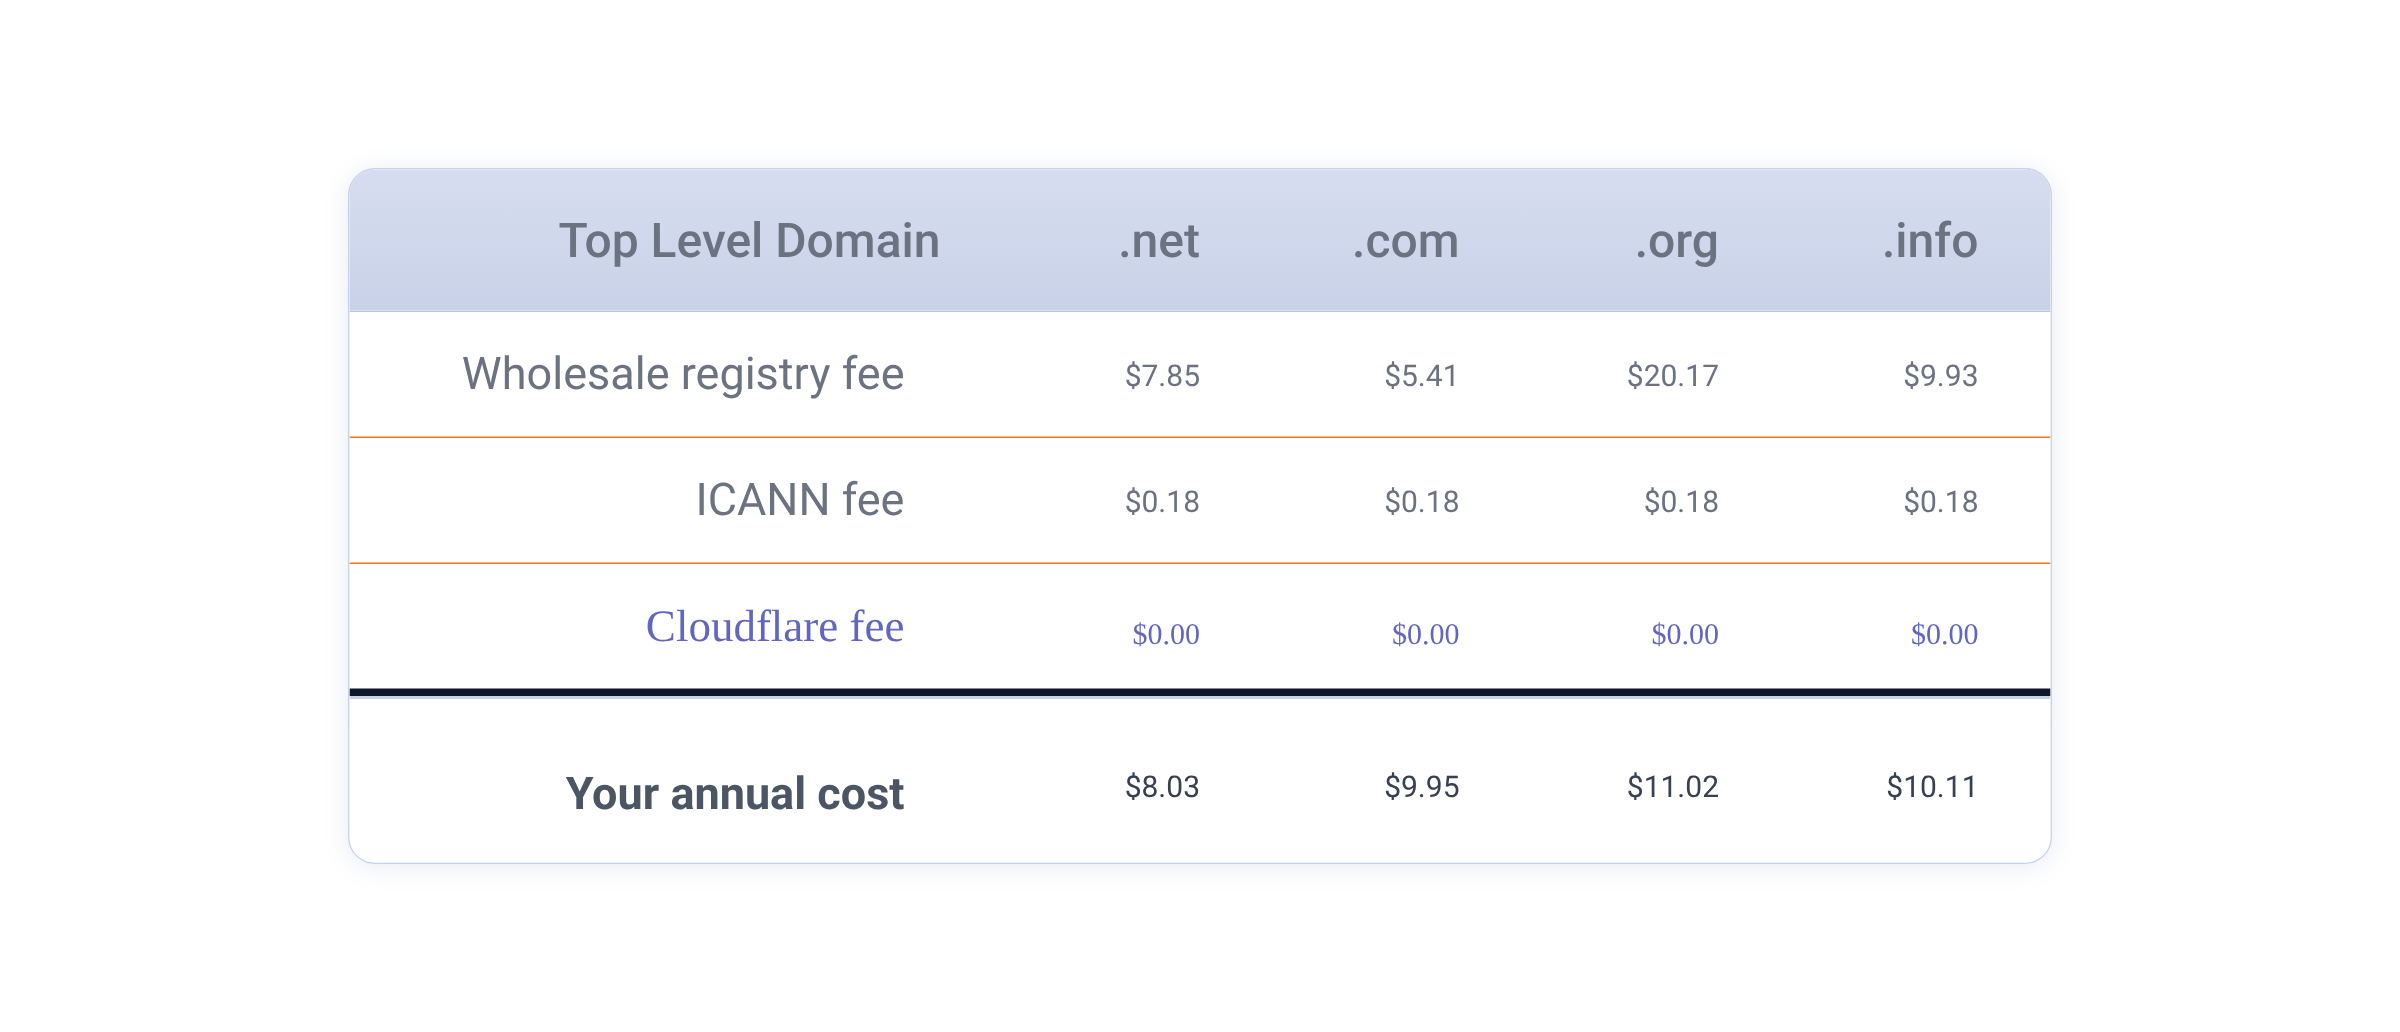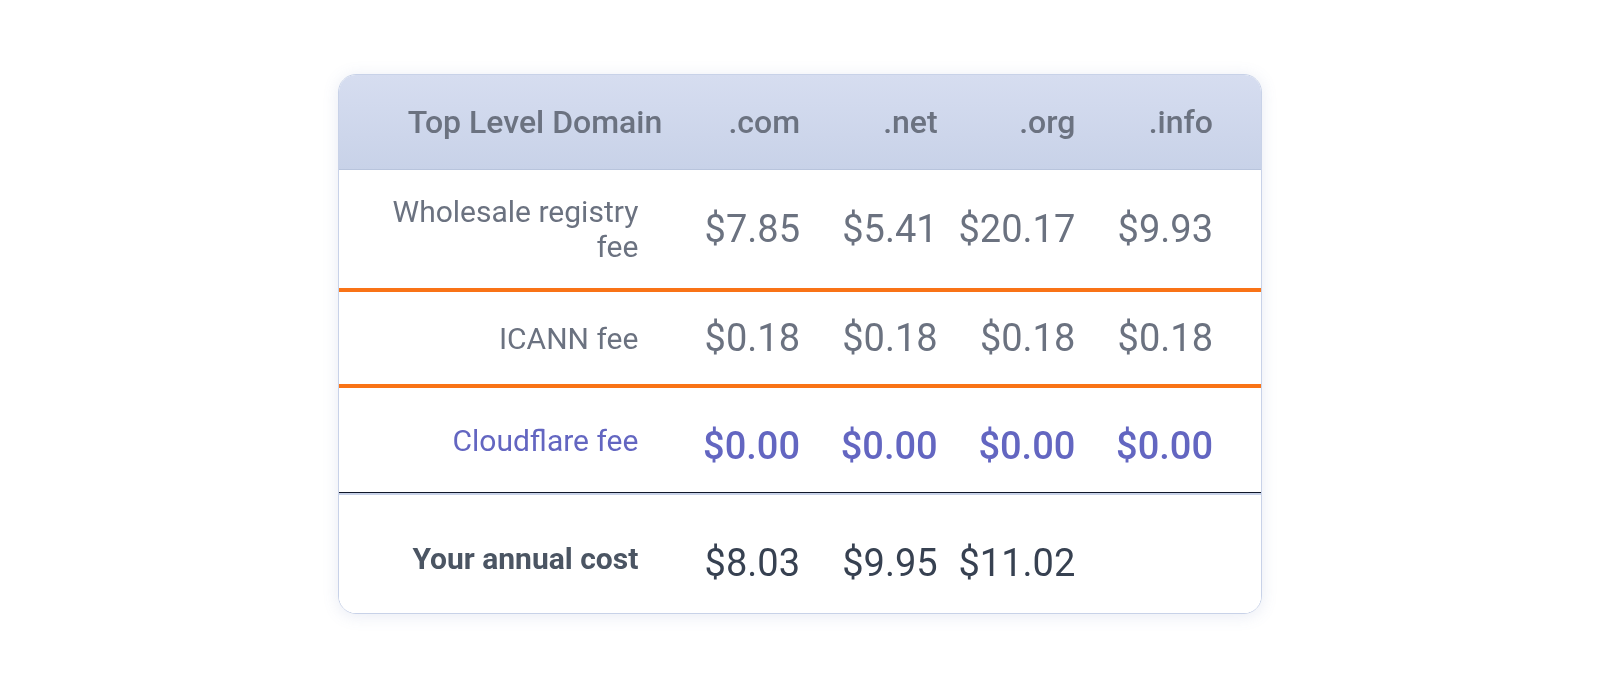--- a/index.html
+++ b/index.html
@@ -12,21 +12,21 @@
       width: 1600px;
       height: 688px;
       display: flex;
       align-items: center;
       justify-content: center;
       background: #ffffff;
       font-family: -apple-system, BlinkMacSystemFont, 'Segoe UI', Roboto, sans-serif;
     }
 
     .table-container {
-      width: 924px;
+      width: 1136px;
       border-radius: 18px;
       overflow: hidden;
       box-shadow: 0 2px 16px rgba(100, 120, 180, 0.15);
       border: 1.5px solid #c8d2e8;
     }
 
     .table-header {
       background: linear-gradient(180deg, #d6ddf0 0%, #c8d2e8 100%);
       display: grid;
       grid-template-columns: 2fr 1fr 1fr 1fr 1fr;
@@ -51,25 +51,26 @@
     }
 
     .table-row {
       display: grid;
       grid-template-columns: 2fr 1fr 1fr 1fr 1fr;
       padding: 24px 48px;
       align-items: center;
     }
 
     .table-row:not(:last-child) {
-      border-bottom: 4px solid #f97316;
+      border-bottom: 1px solid #f97316;
     }
 
     .table-row.cloudflare-row {
-      border-bottom: 1px solid #0f172a;
+      border-bottom: 5px solid #0f172a;
+      font-family: Liberation Serif, serif;
     }
 
     .divider-row {
       height: 2px;
       background: #c8d2e8;
     }
 
     .table-footer-row {
       display: grid;
       grid-template-columns: 2fr 1fr 1fr 1fr 1fr;
@@ -90,21 +91,21 @@
     .row-label.cloudflare-label {
       color: #6366c1;
     }
 
     .row-label.total-label {
       font-weight: 700;
       color: #4b5563;
     }
 
     .cell-value {
-      font-size: 38px;
+      font-size: 20px;
       font-weight: 400;
       color: #6b7280;
       text-align: right;
     }
 
     .cell-value.cloudflare-value {
       color: #6366c1;
       font-weight: 500;
       margin-top: 12px;
     }
@@ -114,22 +115,22 @@
       color: #374151;
     }
   </style>
 </head>
 <body>
 
 <div class="table-container">
 
   <div class="table-header">
     <div class="col-label">Top Level Domain</div>
+    <div class="col-label">.net</div>
     <div class="col-label">.com</div>
-    <div class="col-label">.net</div>
     <div class="col-label">.org</div>
     <div class="col-label">.info</div>
   </div>
 
   <div class="table-body">
 
     <div class="table-row">
       <div class="row-label">Wholesale registry fee</div>
       <div class="cell-value">$7.85</div>
       <div class="cell-value">$5.41</div>
@@ -153,15 +154,16 @@
       <div class="cell-value cloudflare-value">$0.00</div>
     </div>
 
     <div class="divider-row"></div>
 
     <div class="table-footer-row">
       <div class="row-label total-label">Your annual cost</div>
       <div class="cell-value total-value">$8.03</div>
       <div class="cell-value total-value">$9.95</div>
       <div class="cell-value total-value">$11.02</div>
+      <div class="cell-value total-value">$10.11</div>
     </div>
   </div>
 </div>
 
 </body></html>

